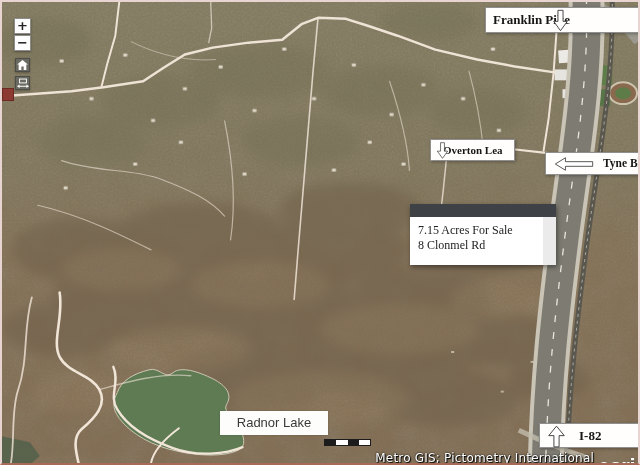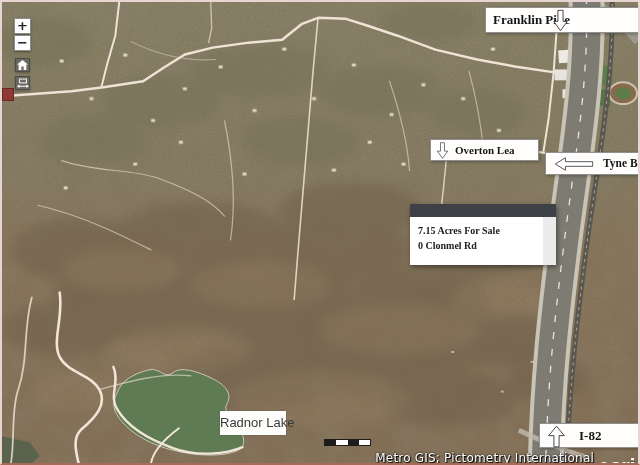--- a/index.html
+++ b/index.html
@@ -29,42 +29,42 @@
     border:1px solid #6b2a24;box-sizing:border-box;cursor:pointer;}
 
   
   .mlabel{
     position:absolute;background:#fffefc;border:1px solid #8f8f8f;box-sizing:border-box;
     font-family:"Liberation Serif",serif;font-weight:bold;color:#161616;
     box-shadow:1px 1px 3px rgba(0,0,0,.3);white-space:nowrap;
   }
   #lbl-franklin{left:483px;top:5px;width:156px;height:26px;font-size:13px;line-height:24px;padding-left:7px;}
   #lbl-franklin .arr{position:absolute;left:66px;top:1px;}
-  #lbl-overton{left:428px;top:137px;width:109px;height:22px;font-size:11px;line-height:20px;padding-left:24px;}
+  #lbl-overton{left:428px;top:137px;width:85px;height:22px;font-size:11px;line-height:20px;padding-left:12px;}
   #lbl-overton .arr{position:absolute;left:5px;top:1px;}
   #lbl-tyne{left:543px;top:150px;width:97px;height:23px;font-size:11.5px;line-height:21px;padding-left:57px;}
   #lbl-tyne .arr{position:absolute;left:4px;top:4px;}
   #lbl-i65{left:537px;top:421px;width:103px;height:25px;font-size:13px;line-height:23px;padding-left:39px;}
   #lbl-i65 .arr{position:absolute;left:7px;top:1px;}
   #lbl-radnor{
-    left:218px;top:409px;width:66px;height:24px;background:#fdfdfb;border:none;
+    left:218px;top:409px;width:108px;height:24px;background:#fdfdfb;border:none;
     font-family:"Liberation Sans",sans-serif;font-weight:normal;color:#3a3a3a;
     font-size:13px;line-height:24px;text-align:center;box-shadow:0 0 2px rgba(0,0,0,.2);
   }
   .outline-arrow{fill:#fff;stroke:#2c2c2c;stroke-width:1;}
 
   
   #callout{
     position:absolute;left:408px;top:202px;width:146px;height:61px;
     box-shadow:1px 2px 5px rgba(0,0,0,.45);background:#fff;
   }
   #callout-header{height:13px;background:#3e4246;}
   #callout-body{
     position:relative;height:48px;background:#fff;padding:6px 8px 0;box-sizing:border-box;
-    font-family:"Liberation Serif",serif;font-weight:bold;font-size:10px;line-height:15px;color:#222;
+    font-family:"Liberation Serif",serif;font-weight:normal;font-size:12px;line-height:15px;color:#222;
   }
   #callout-scroll{position:absolute;right:0;top:0;bottom:0;width:13px;background:#ebebeb;}
 
   
   #scale-bar{
     position:absolute;left:322px;top:437px;width:47px;height:7px;display:flex;
     border:1px solid #1c1c1c;box-sizing:border-box;background:#fff;
   }
   #scale-bar div{flex:1;}
   #scale-bar div:nth-child(odd){background:#1c1c1c;}
@@ -273,21 +273,21 @@
     <span>I-82</span>
   </div>
 
   <div id="lbl-radnor" class="mlabel">Radnor Lake</div>
 
   <div id="callout">
     <div id="callout-header"></div>
     <div id="callout-body">
       <div id="callout-scroll"></div>
       <div>7.15 Acres For Sale</div>
-      <div>0 Clonmel Rd</div>
+      <div>8 Clonmel Rd</div>
     </div>
   </div>
 
   <div id="scale-bar">
     <div></div>
     <div></div>
     <div></div>
     <div></div>
   </div>
 

